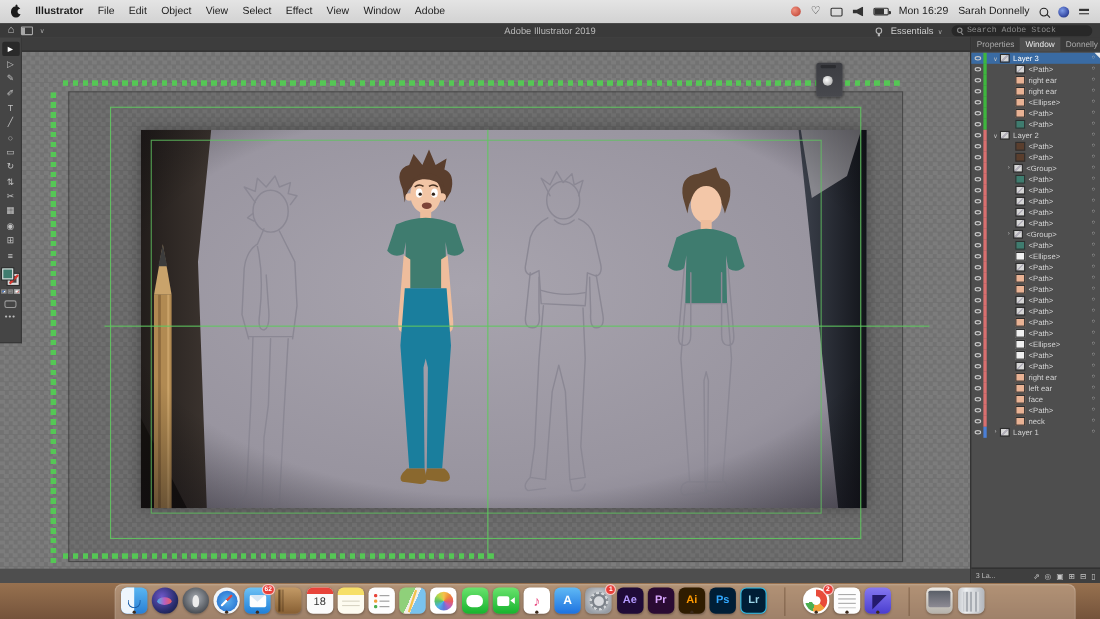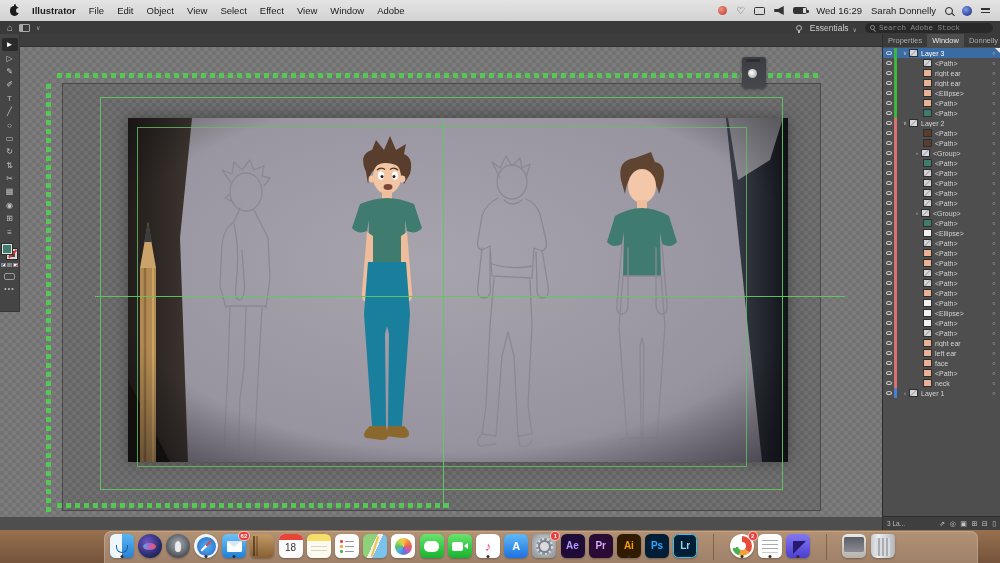--- a/index.html
+++ b/index.html
@@ -203,32 +203,33 @@
           <span class="mb-item">Window</span>
           <span class="mb-item">Adobe</span>
         </span>
     </div>
     <div class="mb-right">
       <span class="mi-red"></span>
       <span class="mi-heart">♡</span>
       <span class="mi-disp"></span>
       <span class="mi-vol"></span>
       <span class="mi-batt"></span>
-      <span>Wed 16:29</span>
+      <span>Mon 16:29</span>
       <span>Sarah Donnelly</span>
       <span class="mi-search"></span>
       <span class="mi-siri"></span>
       <span class="mi-notif">
           <i></i>
           <i></i>
         </span>
     </div>
   </div>
 
   <div class="titlebar">
+    <div class="tb-title">Adobe Illustrator 2019</div>
     <div class="tb-left">
       <span class="tb-home">⌂</span>
       <span class="tb-layout"></span>
       <span class="tb-caret">∨</span>
     </div>
     <div class="tb-right">
       <span class="tb-bulb"></span>
       <span class="tb-ws">
         <span>Essentials</span>
         <span class="tb-caret">∨</span>

